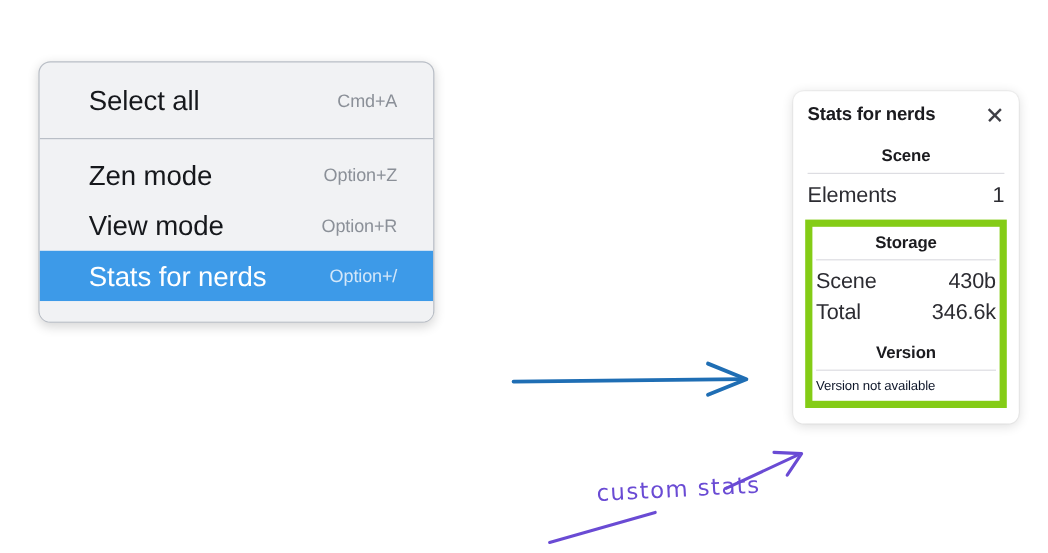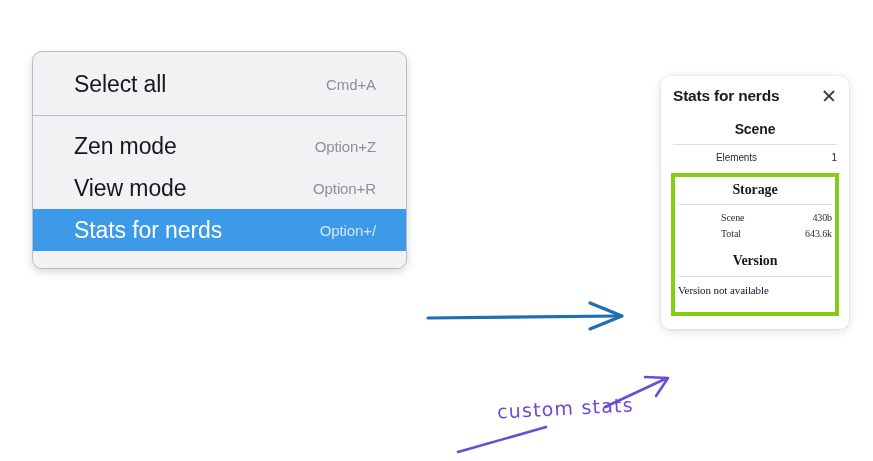--- a/index.html
+++ b/index.html
@@ -14,21 +14,21 @@
     overflow: hidden;
     font-family: "Liberation Sans", sans-serif;
     -webkit-font-smoothing: antialiased;
   }
 
   
   #context-menu {
     position: absolute;
     left: 32px;
     top: 51px;
-    width: 375px;
+    width: 330px;
     background: #f1f2f4;
     border: 1px solid #b9bec6;
     border-radius: 10px;
     box-shadow: 0 3px 9px rgba(0,0,0,0.16);
     overflow: hidden;
     box-sizing: border-box;
   }
   .menu-group {
     padding: 6px 0;
   }
@@ -135,35 +135,33 @@
   }
   .hr {
     height: 1px;
     background: #dddde2;
     margin-bottom: 4px;
   }
   .stat-row {
     display: flex;
     align-items: center;
     justify-content: space-between;
-    font-size: 10px;
+    font-size: 18px;
     color: #2c2c32;
     padding: 2.5px 0;
     letter-spacing: -0.1px;
-    margin-left: 43px;
   }
   .stat-row .v {
     font-variant-numeric: tabular-nums;
   }
   .panel-box {
-    border: 4px solid #84cc16;
+    border: 6px solid #84cc16;
     margin: 8px -2px 0 -2px;
-    padding: 4px 3px 15px 3px;
-    box-sizing: border-box;
-    font-family: Liberation Serif, serif;
+    padding: 4px 3px 5px 3px;
+    box-sizing: border-box;
   }
   .panel-box .section-head.tight {
     padding-top: 1px;
     padding-bottom: 6px;
   }
   .version-line {
     font-size: 11px;
     color: #0f172a;
     padding: 3px 0 1px 0;
     letter-spacing: -0.1px;
@@ -238,21 +236,21 @@
   <div class="panel-box">
     <div>
       <div class="section-head tight">Storage</div>
       <div class="hr"></div>
       <div class="stat-row">
         <span class="k">Scene</span>
         <span class="v">430b</span>
       </div>
       <div class="stat-row">
         <span class="k">Total</span>
-        <span class="v">643.6k</span>
+        <span class="v">346.6k</span>
       </div>
     </div>
 
     <div>
       <div class="section-head" style="padding-top:12px">Version</div>
       <div class="hr"></div>
       <div class="version-line">Version not available</div>
     </div>
   </div>
 

